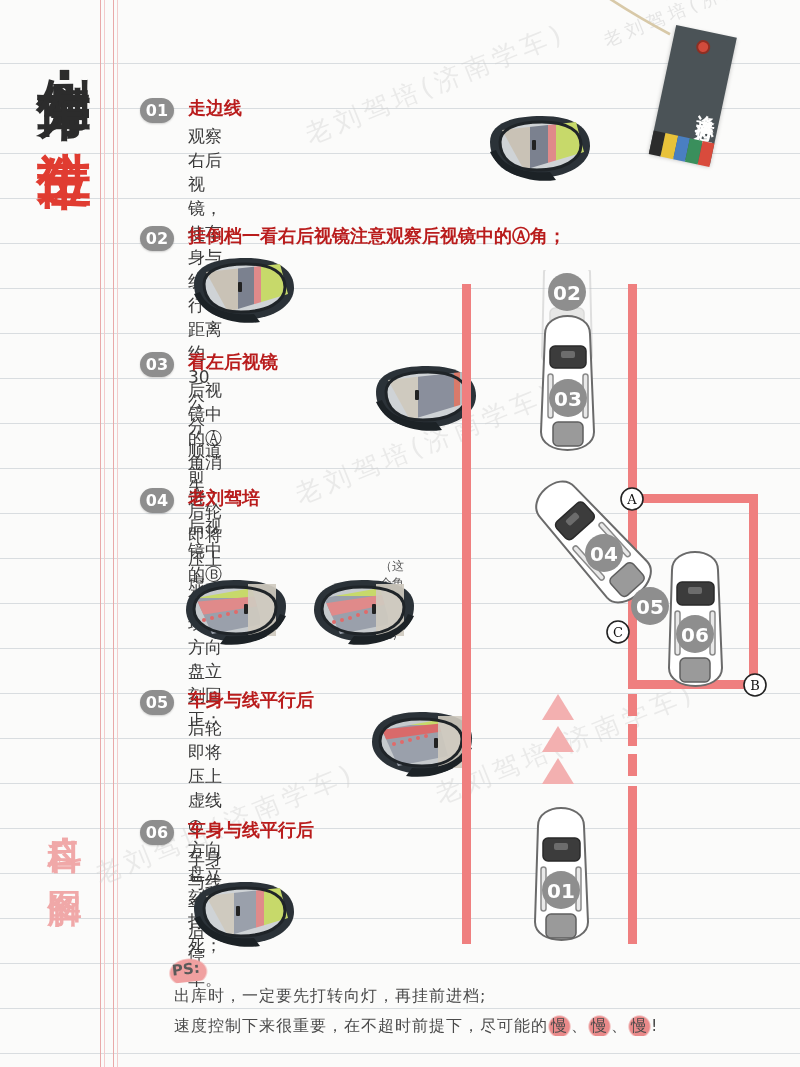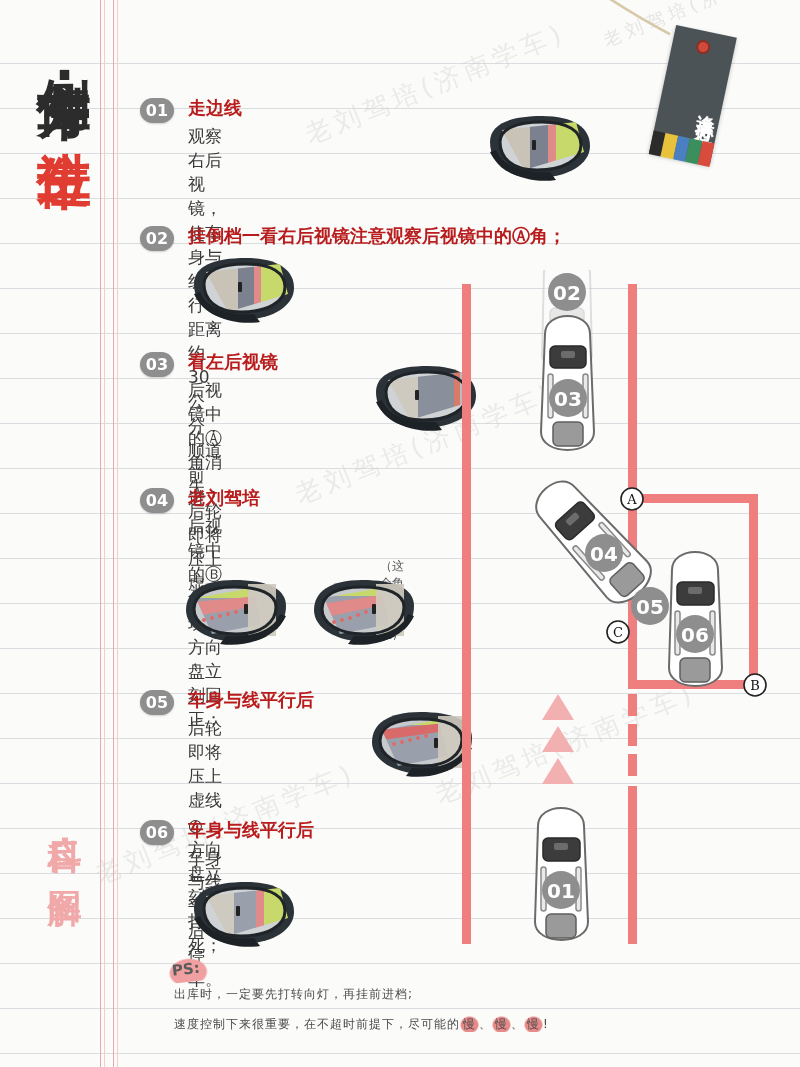--- a/index.html
+++ b/index.html
@@ -105,21 +105,21 @@
   
   .ps-wrap{position:absolute;left:168px;top:958px;width:540px;}
   .ps-tag{
     position:absolute;left:0;top:0;font-size:15px;font-weight:bold;
     color:#5a5a5a;font-family:"DejaVu Sans",sans-serif;
     transform:rotate(-6deg);
     background:radial-gradient(ellipse at 50% 60%, #f0a0a0 0 62%, rgba(240,160,160,0) 70%);
     padding:2px 8px 4px 4px;
   }
   .ps-line{
-    position:absolute;left:6px;font-size:12px;color:#4a4a4a;
+    position:absolute;left:6px;font-size:16px;color:#4a4a4a;
     white-space:nowrap;font-family:"DejaVu Sans",sans-serif;letter-spacing:1px;
   }
   .ps-line.l1{top:28px;}
   .ps-line.l2{top:58px;text-align:center;}
   .hl{
     background:radial-gradient(ellipse at 50% 55%, #e98a8a 0 60%, rgba(233,138,138,0) 72%);
     padding:1px 3px;border-radius:4px;
   }
 </style>
 </head>

